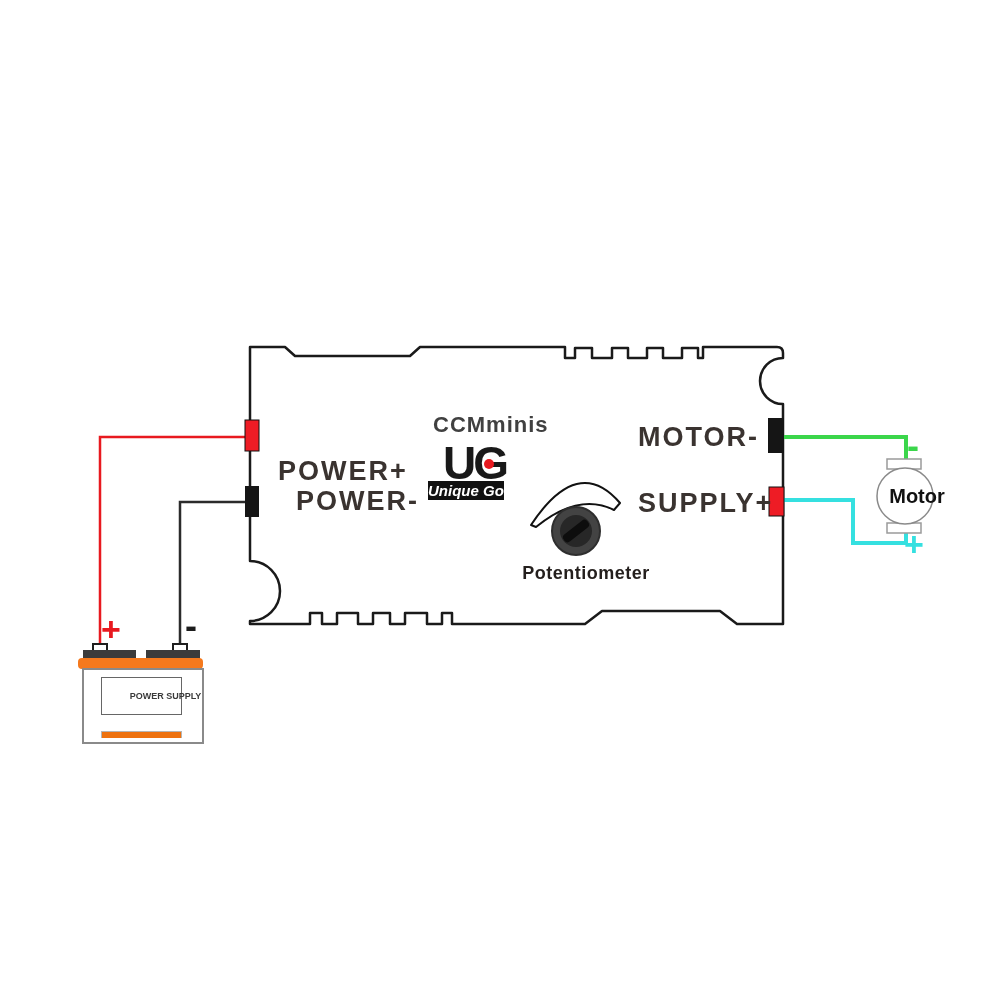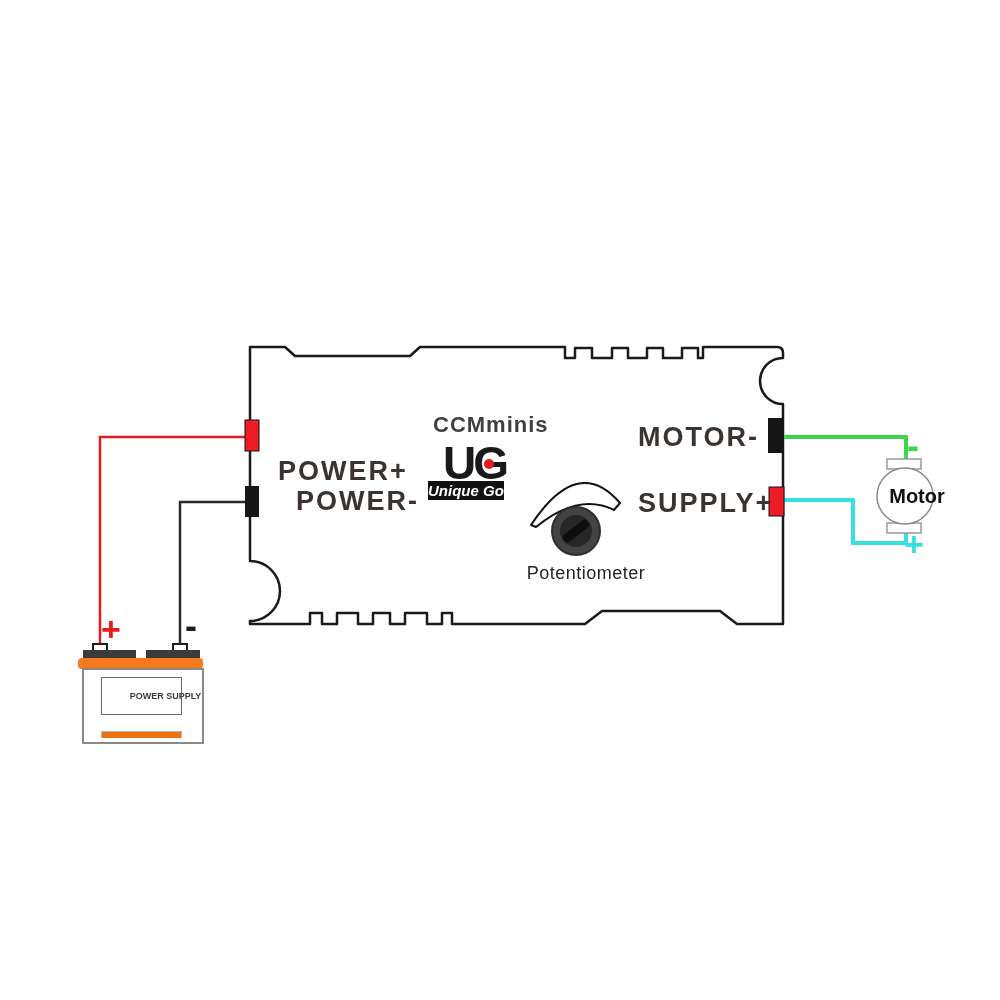--- a/index.html
+++ b/index.html
@@ -33,21 +33,21 @@
     top:459px;left:484px;width:10px;height:10px;border-radius:50%;
     background:var(--logo-red,#e8191f);
   }
   #logo-tagline{
     top:481px;left:428px;width:76px;height:19px;background:#111111;
     color:#ffffff;font-size:15px;font-style:italic;font-weight:bold;
     text-align:center;line-height:19px;white-space:nowrap;
   }
   #lbl-potentiometer{
     top:564px;left:586px;transform:translateX(-50%);
-    font-size:18px;font-weight:normal;color:#241f1d;letter-spacing:0.5px;
+    font-size:18px;font-weight:bold;color:#241f1d;letter-spacing:0.5px;
     white-space:nowrap;line-height:1;
   }
   #lbl-motor{
     top:486px;left:905px;transform:translateX(-50%);
     font-size:20px;font-weight:bold;color:#111;line-height:1;white-space:nowrap;padding-left:24px;
   }
   .sign{font-weight:bold;line-height:1;white-space:nowrap;}
   #sign-motor-minus{top:428px;left:907px;font-size:36px;color:var(--wire-green,#3bd64b);}
   #sign-motor-plus{top:527px;left:904px;font-size:34px;color:var(--wire-cyan,#35e0e0);}
   #sign-batt-plus{top:612px;left:101px;font-size:34px;color:var(--wire-red,#e8191f);}

